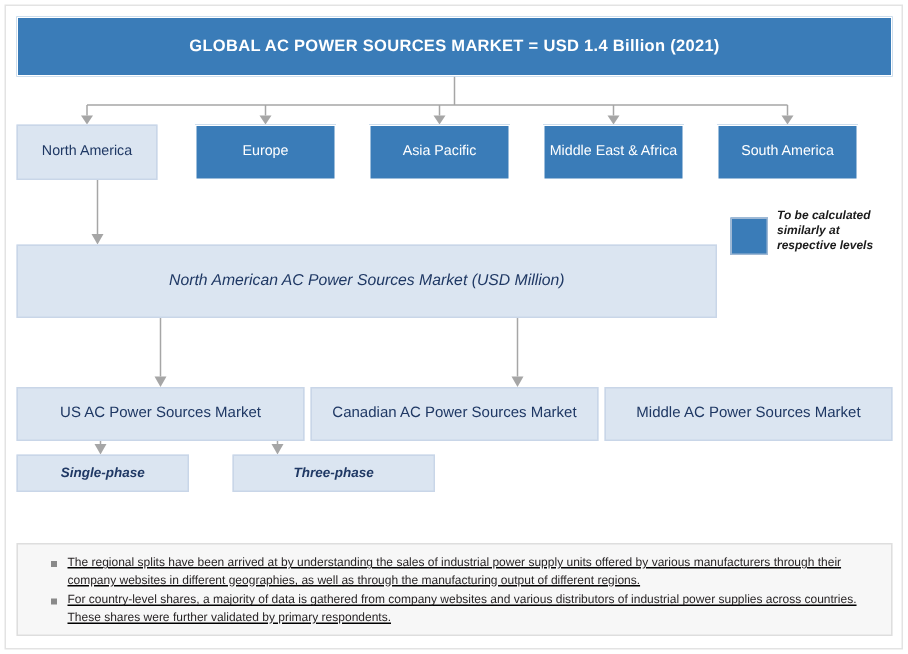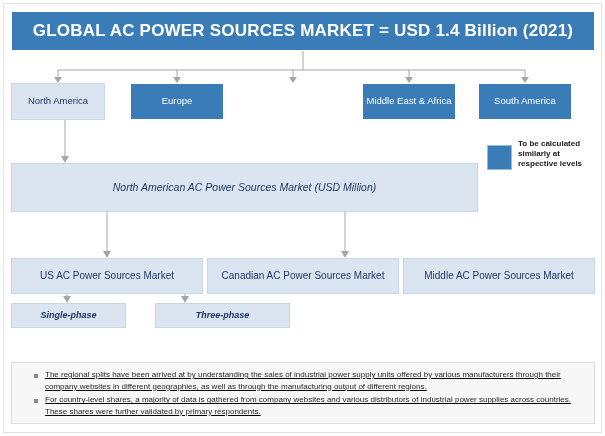--- a/index.html
+++ b/index.html
@@ -48,21 +48,21 @@
     background: #dbe5f1;
     color: #1f3864;
     border: 1px solid #c9d6e8;
   }
 
   .title-box {
     left: 11px;
     top: 11px;
     width: 584px;
     height: 40px;
-    font-size: 17px;
+    font-size: 11px;
     font-weight: bold;
     letter-spacing: 0.2px;
   }
 
   .region-box {
     top: 83px;
     height: 37px;
     font-size: 9.5px;
   }
 
@@ -103,20 +103,21 @@
   .legend-swatch {
     width: 23px;
     height: 23px;
     background: #3a7cb8;
     border: 1px solid #9fb8d4;
     flex: 0 0 auto;
     margin-top: 6px;
   }
   .legend-text {
     font-size: 8px;
+    font-style: italic;
     font-weight: bold;
     color: #1a1a1a;
     line-height: 1.28;
     width: 74px;
   }
 
   
   .connector-layer {
     position: absolute;
     left: 0; top: 0;
@@ -201,20 +202,21 @@
 
       <polygon points="63,296 71,296 67,303"></polygon>
       <polygon points="181,296 189,296 185,303"></polygon>
     </g>
   </svg>
 
   <div class="box box-dark title-box">GLOBAL AC POWER SOURCES MARKET = USD 1.4 Billion (2021)</div>
 
   <div class="box box-dark region-box" style="left:130px;width:94px;">Europe</div>
   <div class="box box-light region-box" style="left:11px;width:94px;">North America</div>
+  <div class="box box-dark region-box" style="left:246px;width:94px;">Asia Pacific</div>
   <div class="box box-dark region-box" style="left:362px;width:94px;">Middle East &amp; Africa</div>
   <div class="box box-dark region-box" style="left:478px;width:94px;">South America</div>
 
   <div class="legend">
     <div class="legend-swatch"></div>
     <div class="legend-text">To be calculated similarly at respective levels</div>
   </div>
 
   <div class="box box-light na-bar">North American AC Power Sources Market (USD Million)</div>
 

